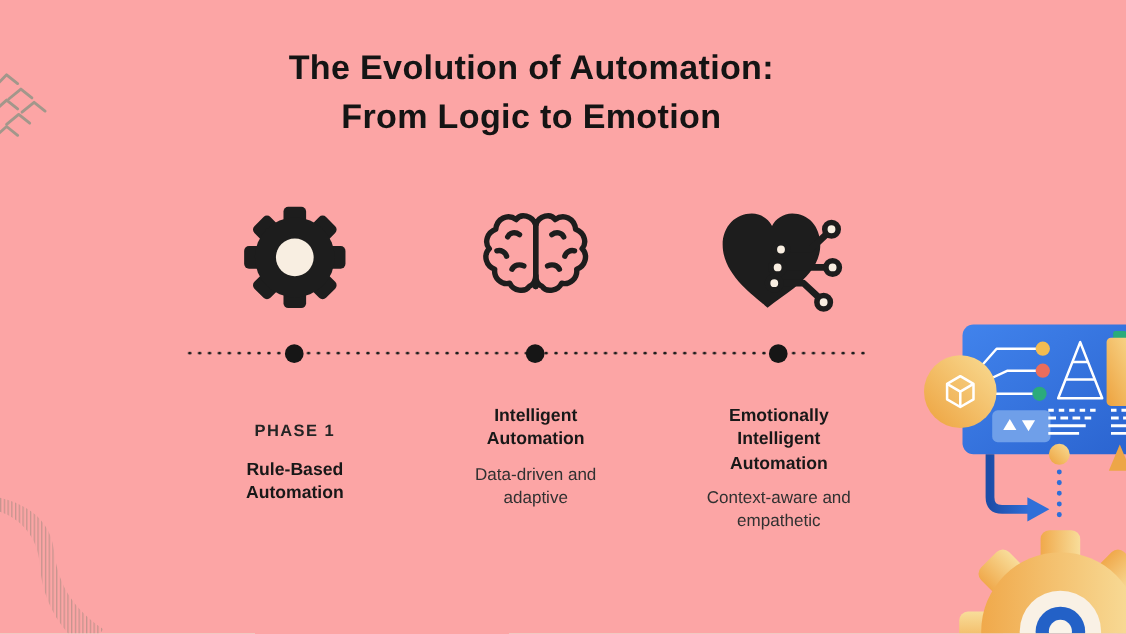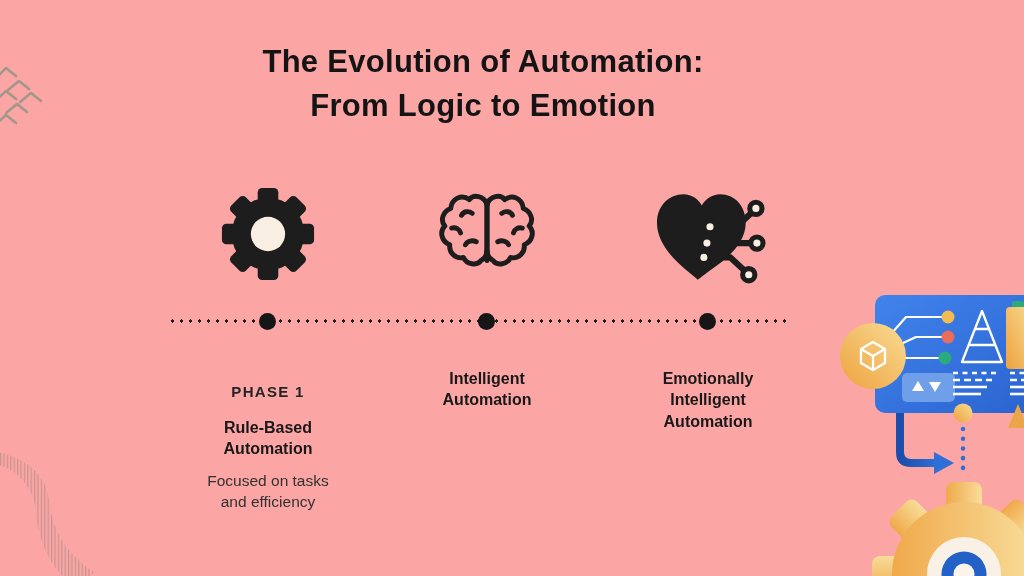--- a/index.html
+++ b/index.html
@@ -113,31 +113,33 @@
 
   <div class="abs timeline-line"></div>
   <div class="abs timeline-dot" style="left:259px"></div>
   <div class="abs timeline-dot" style="left:478px"></div>
   <div class="abs timeline-dot" style="left:699px"></div>
 
   <div class="abs phase-col" style="left:162px">
     <div class="phase-label">PHASE 1</div>
     <div class="phase-heading">Rule-Based
 Automation</div>
-    <div class="phase-desc">Focused on tasks
-and efficiency</div>
   </div>
   <div class="abs phase-col" style="left:381px">
     <div class="phase-heading">Intelligent
 Automation</div>
+    <div class="phase-desc">Data-driven and
+adaptive</div>
   </div>
   <div class="abs phase-col" style="left:602px">
     <div class="phase-heading">Emotionally
 Intelligent
 Automation</div>
+    <div class="phase-desc">Context-aware and
+empathetic</div>
   </div>
 
   <svg class="abs" style="left:840px;top:280px" width="184" height="296" viewBox="0 0 184 296">
     <defs>
       <linearGradient id="gBlue" x1="0" y1="0" x2="1" y2="1">
         <stop offset="0" stop-color="#4183ec"></stop>
           <stop offset="1" stop-color="#2a63cf"></stop>
       </linearGradient>
       <linearGradient id="gYel" x1="0" y1="1" x2="1" y2="0">
         <stop offset="0" stop-color="#eda23e"></stop>

